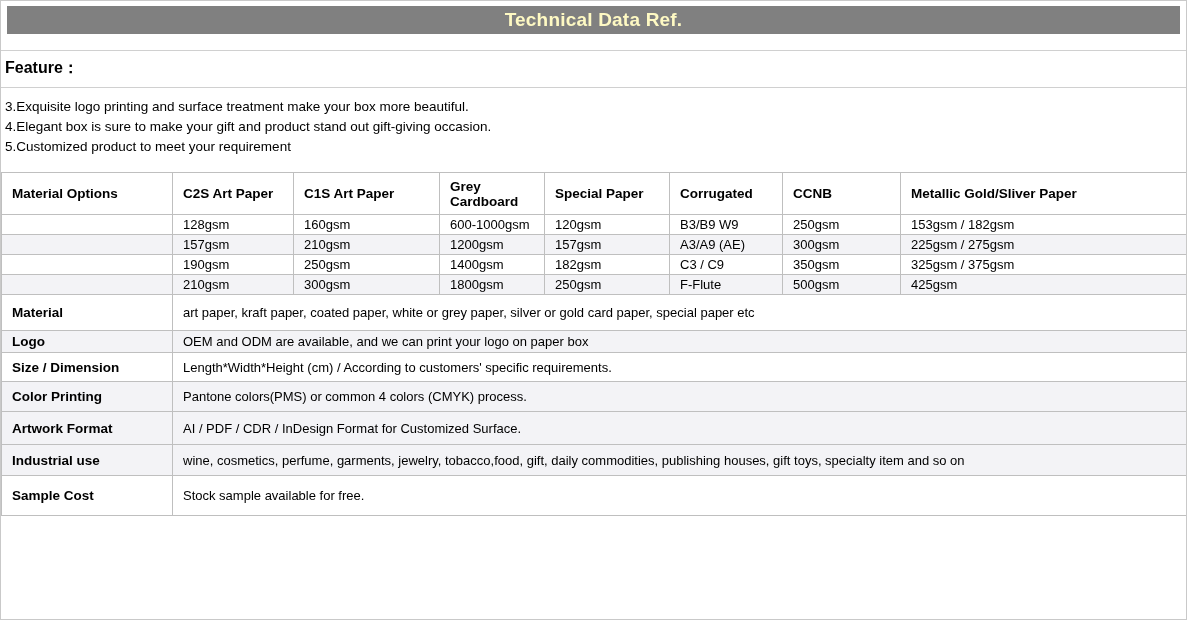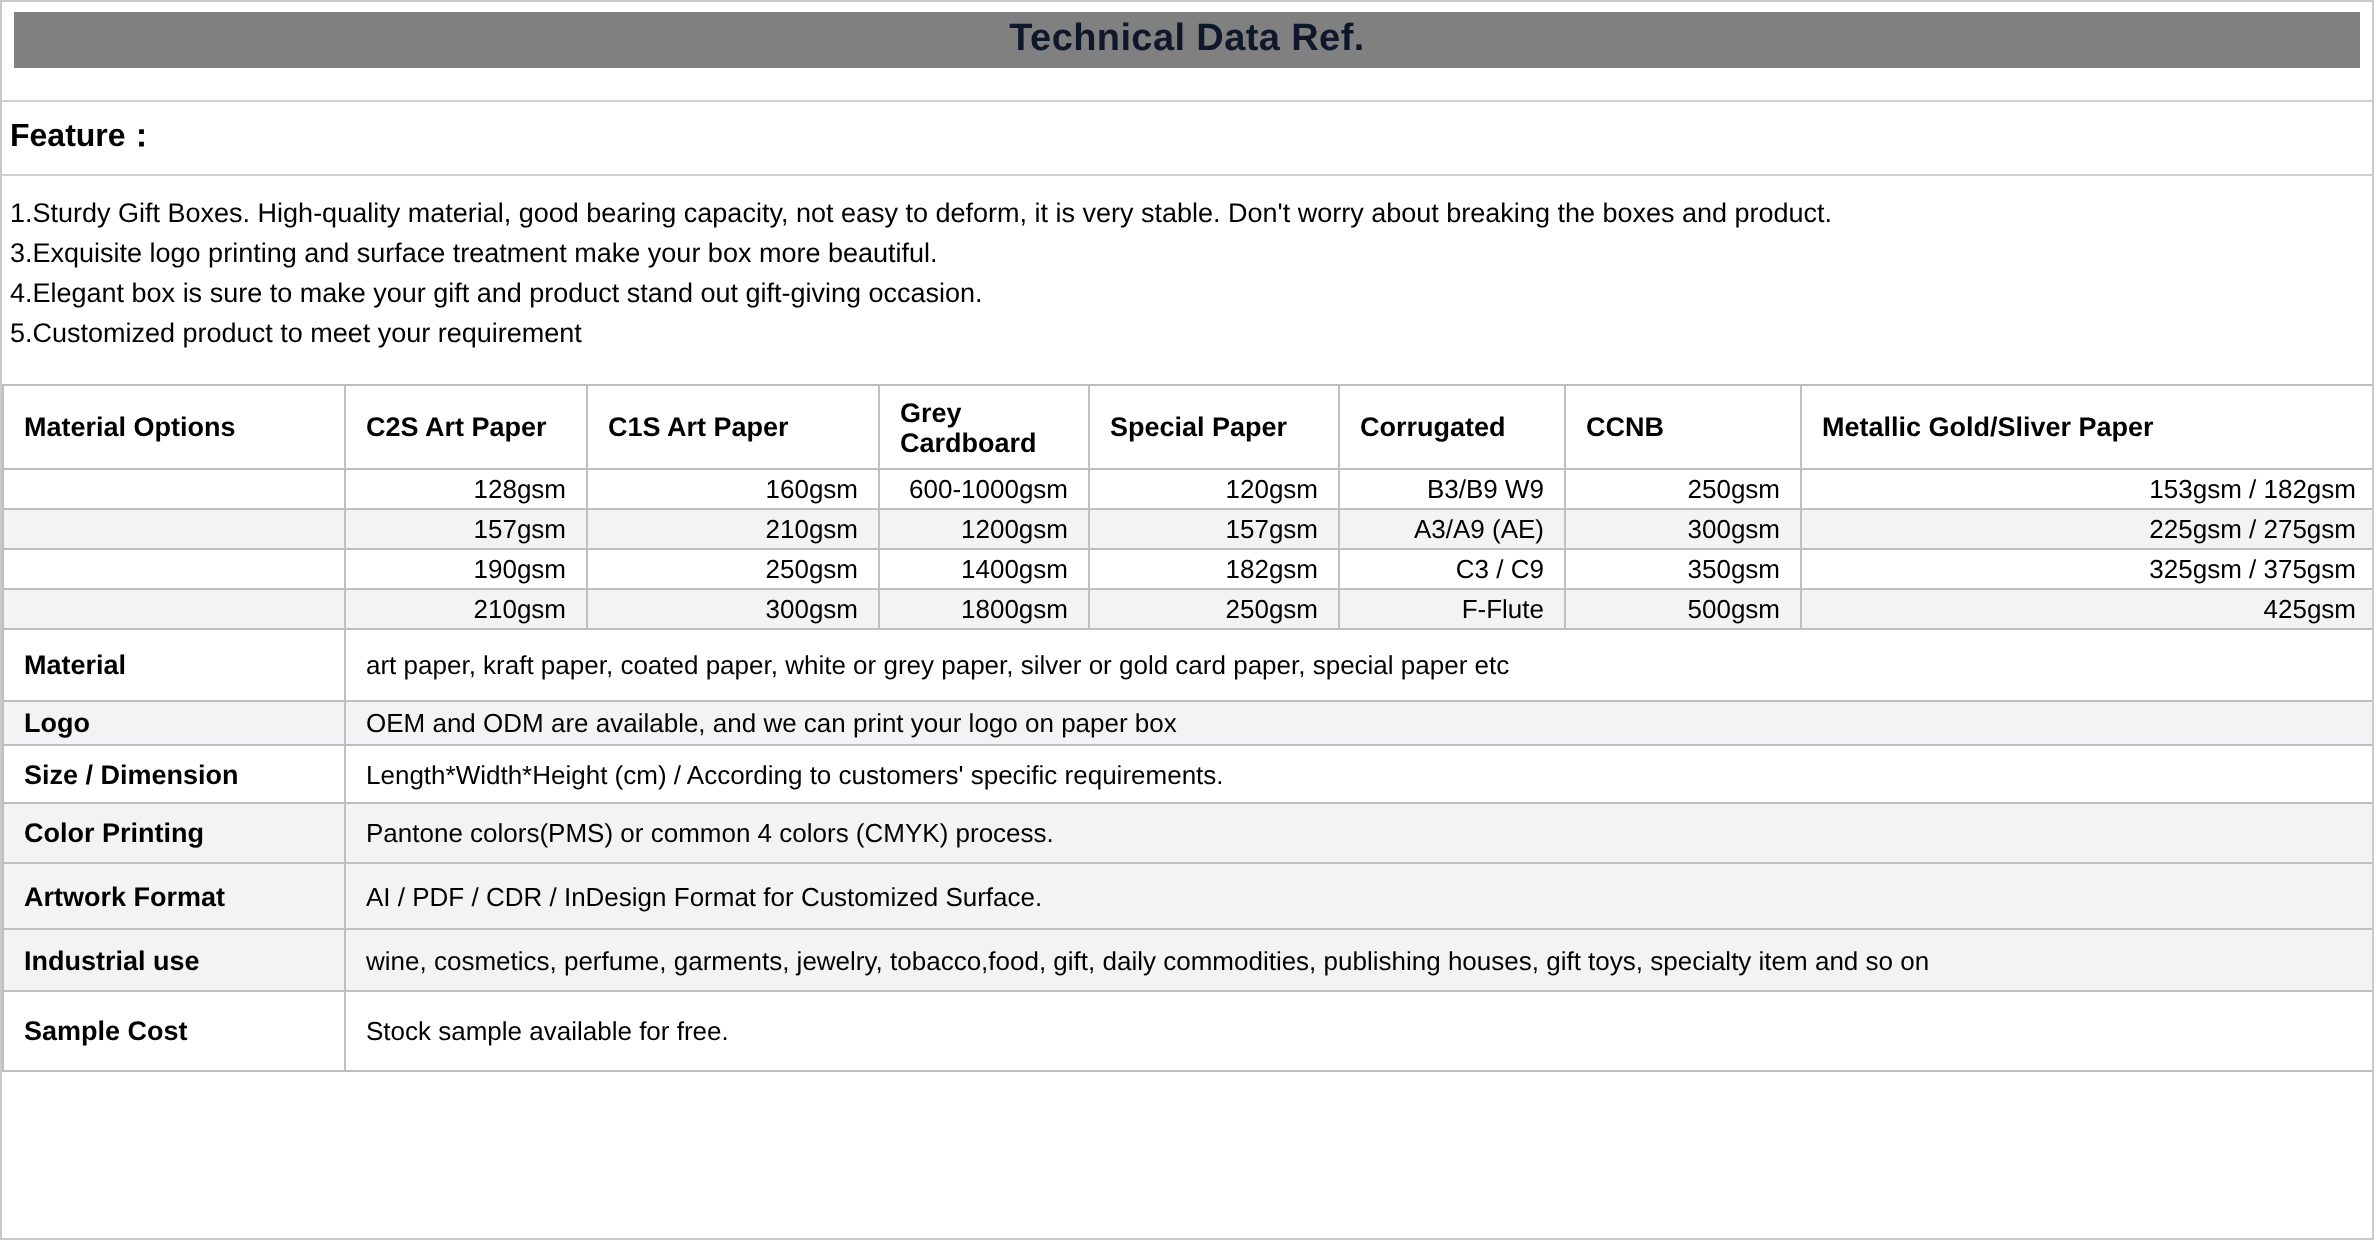--- a/index.html
+++ b/index.html
@@ -7,55 +7,54 @@
   body { font-family:"Liberation Sans","DejaVu Sans",sans-serif; color:#000; }
   .page {
     width:1187px; height:620px; overflow:hidden; background:#fff;
     border:1px solid #c9c9c9; position:relative;
   }
   .title-bar {
     margin:5px 6px 0 6px; height:28px; background:#808080;
     display:flex; align-items:center; justify-content:center;
   }
   .title-bar .title-text {
-    color:#0f172a; font-weight:bold; font-size:19px; letter-spacing:0.2px;
+    color:#fef9c3; font-weight:bold; font-size:19px; letter-spacing:0.2px;
   }
   .feature-heading {
     margin-top:16px; border-top:1px solid #d0d0d0; border-bottom:1px solid #d0d0d0;
     padding:7px 4px 8px 4px; font-weight:bold; font-size:16px;
   }
   .feature-list { padding:9px 4px 8px 4px; font-size:13.5px; }
   .feature-list .feature-item { line-height:20px; white-space:nowrap; }
   table.spec {
     width:1187px; margin-top:7px; border-collapse:collapse; table-layout:fixed;
     font-size:13px;
   }
   table.spec th, table.spec td {
     border:1px solid #bfbfbf; padding:1px 10px; vertical-align:middle;
     overflow:hidden; text-align:left;
   }
   table.spec th { font-weight:bold; font-size:13.5px; height:42px; background:#fff; }
-  tr.grid-row td { height:20px;text-align:right; }
+  tr.grid-row td { height:20px; }
   tr.alt { background:#f3f3f6; }
   td.label-cell { font-weight:bold; font-size:13.5px; }
   td.value-cell { padding-left:5px; }
 </style>
 </head>
 <body>
 
 <div class="page">
 
   <div class="title-bar">
     <span class="title-text">Technical Data Ref.</span>
   </div>
 
   <div class="feature-heading">Feature：</div>
 
   <div class="feature-list">
-    <div class="feature-item">1.Sturdy Gift Boxes. High-quality material, good bearing capacity, not easy to deform, it is very stable. Don't worry about breaking the boxes and product.</div>
     <div class="feature-item">3.Exquisite logo printing and surface treatment make your box more beautiful.</div>
     <div class="feature-item">4.Elegant box is sure to make your gift and product stand out gift-giving occasion.</div>
     <div class="feature-item">5.Customized product to meet your requirement</div>
   </div>
 
   <table class="spec">
     <colgroup>
       <col style="width:171px">
         <col style="width:121px">
         <col style="width:146px">

